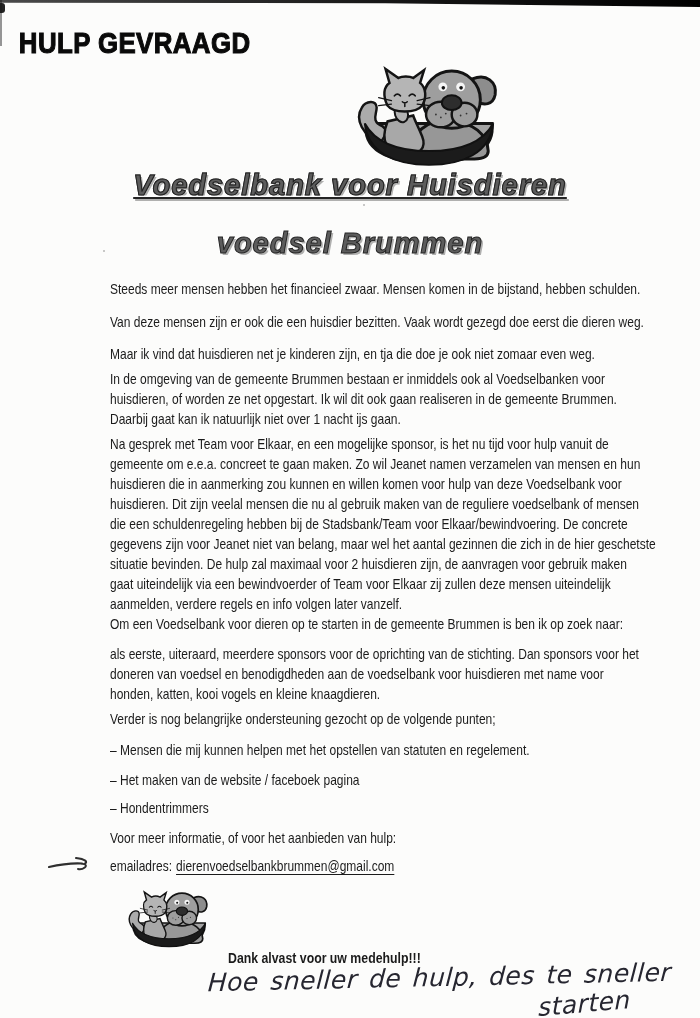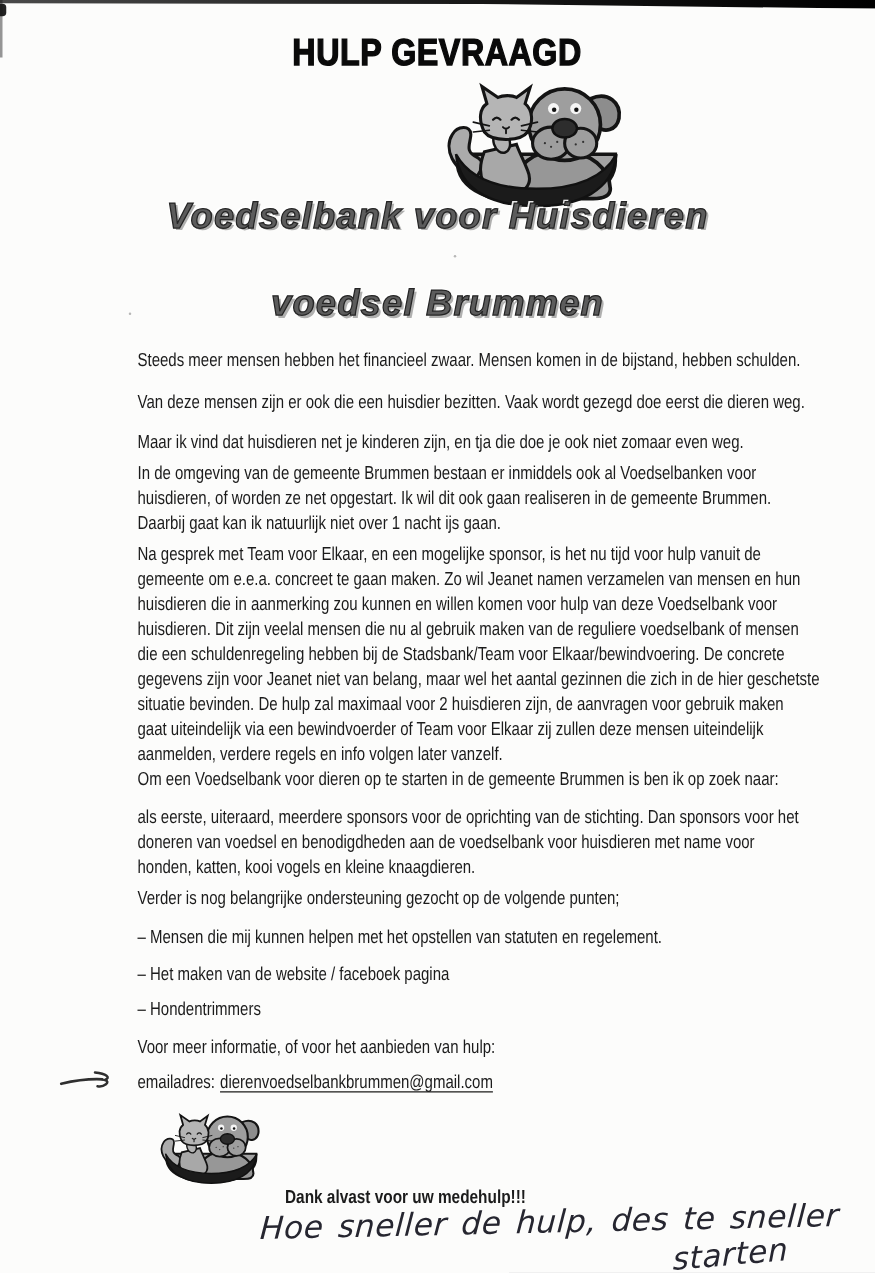--- a/index.html
+++ b/index.html
@@ -9,28 +9,28 @@
     font-family:"Liberation Sans",sans-serif;color:#1b1b1b;
   }
   
   .art-top{position:absolute;top:0;left:0;width:700px;height:7px;
     background:linear-gradient(90deg,#4a4a4a 0%,#161616 55%,#000 100%);
     clip-path:polygon(0 0,100% 0,100% 100%,55% 45%,0 38%);}
   .art-nub{position:absolute;top:3px;left:0;width:5px;height:10px;background:#222;border-radius:0 3px 3px 0;}
   .art-left{position:absolute;top:0;left:0;width:2px;height:46px;background:rgba(25,25,25,.45);}
   .speck{position:absolute;border-radius:50%;background:rgba(100,100,100,.45);}
   
-  .title{position:absolute;top:26px;left:0;width:700px;text-align:center;}
+  .title{position:absolute;top:26px;left:0;width:700px;}
   .title span{display:inline-block;font-size:30px;font-weight:700;letter-spacing:.5px;
     color:#0a0a0a;-webkit-text-stroke:1.1px #0a0a0a;transform:scaleX(.86);}
   .sub{position:absolute;left:0;width:700px;text-align:center;font-style:italic;font-weight:700;
     font-size:29px;letter-spacing:1px;line-height:34px;color:#5c5c5c;
     -webkit-text-stroke:1px #242424;
     text-shadow:2px 2px 0 rgba(125,125,125,.6),-1.5px -1.5px 0 rgba(255,255,255,.9);}
-  .sub1{top:156px;}
+  .sub1{top:168px;text-decoration:underline;}
   .sub2{top:226px;}
   
   .bodypar{position:absolute;left:110px;width:740px;font-size:15px;line-height:20px;
     white-space:pre-line;transform:scaleX(.80);transform-origin:0 0;color:#1b1b1b;}
   .email-line{position:absolute;left:110px;top:856px;width:740px;font-size:15px;line-height:20px;
     transform:scaleX(.80);transform-origin:0 0;}
   .email-line a{color:#1b1b1b;text-decoration:underline;text-underline-offset:3px;margin-left:5px;}
   .closing{position:absolute;left:228px;top:948px;font-size:15px;font-weight:700;line-height:20px;
     transform:scaleX(.82);transform-origin:0 0;}
   

